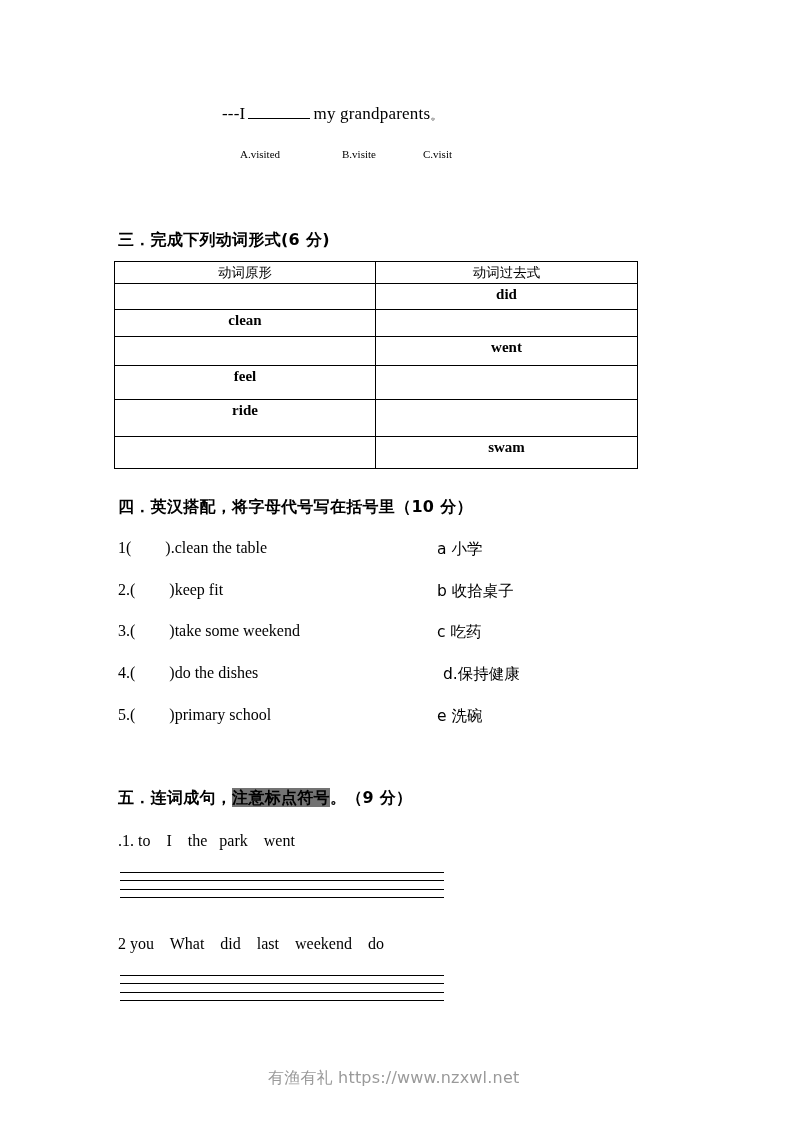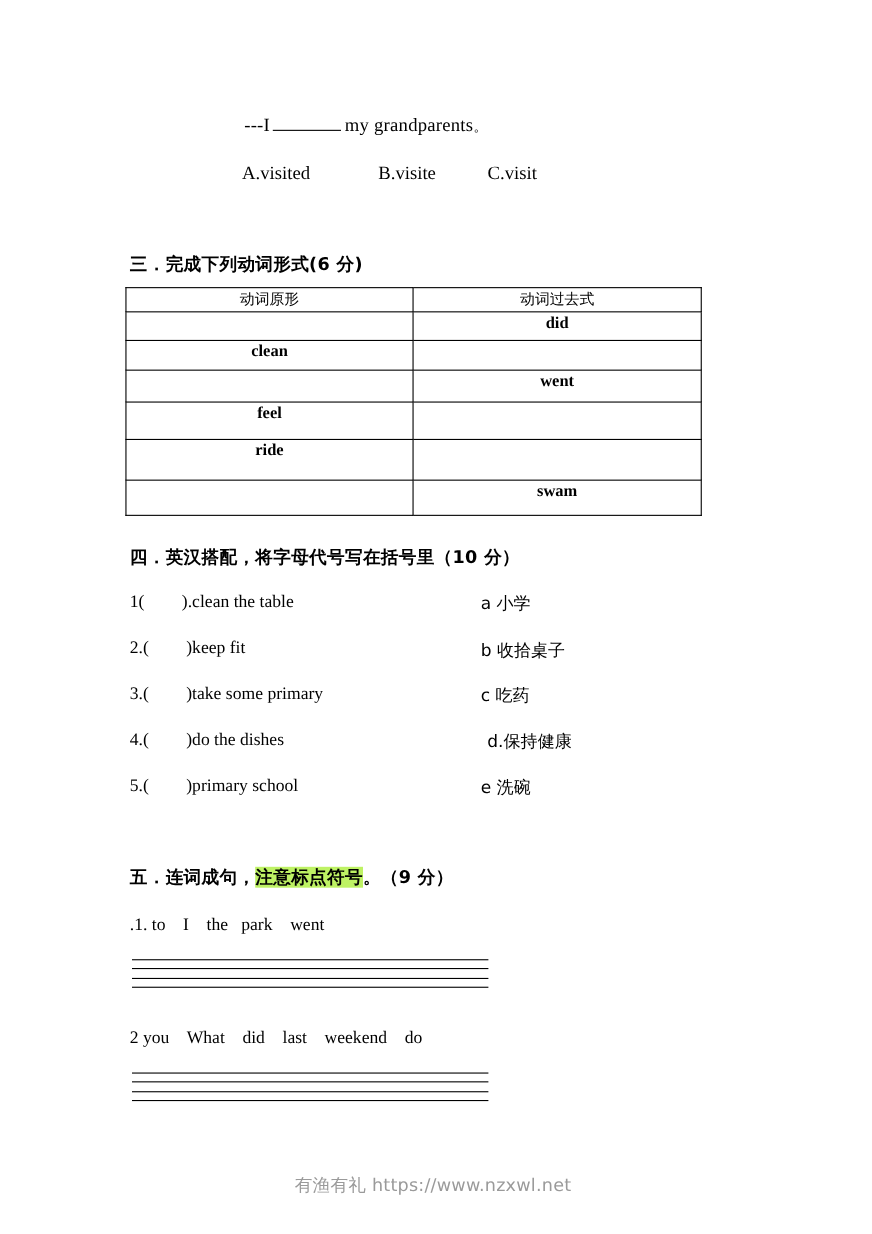--- a/index.html
+++ b/index.html
@@ -35,40 +35,40 @@
     display: inline-block;
     border-bottom: 1.4px solid #000;
     width: 62px;
     height: 13px;
     margin: 0 3px;
     vertical-align: baseline;
   }
   .cn-period { font-family: "DejaVu Sans", sans-serif; font-size: 13px; }
 
   .choices {
-    left: 220px;
+    left: 240px;
     top: 148px;
-    font-size: 17px;
+    font-size: 11px;
   }
   .choices .gap1 { display:inline-block; width: 62px; }
   .choices .gap2 { display:inline-block; width: 47px; }
 
   
   .sec-head {
     position: absolute;
     font-family: "DejaVu Sans", "Liberation Sans", sans-serif;
     font-weight: bold;
     font-size: 16px;
     white-space: pre;
     letter-spacing: 0.3px;
   }
   .sec3 { left: 118px; top: 230px; text-align: right; }
   .sec4 { left: 118px; top: 497px; }
   .sec5 { left: 118px; top: 788px; }
-  .hl { background: #bef264; }
+  .hl { background: #737373; }
 
   
   .verb-table {
     position: absolute;
     left: 114px;
     top: 261px;
     width: 523px;
     border-collapse: collapse;
     table-layout: fixed;
   }
@@ -203,21 +203,21 @@
     <span class="en"><span>1(</span><span class="paren-gap"></span><span>).clean the table</span></span>
     <span class="cn" style="left:319px;">a 小学</span>
   </div>
 
   <div class="match-row" style="top:581px;">
     <span class="en"><span>2.(</span><span class="paren-gap"></span><span>)keep fit</span></span>
     <span class="cn" style="left:319px;">b 收拾桌子</span>
   </div>
 
   <div class="match-row" style="top:622px;">
-    <span class="en"><span>3.(</span><span class="paren-gap"></span><span>)take some primary</span></span>
+    <span class="en"><span>3.(</span><span class="paren-gap"></span><span>)take some weekend</span></span>
     <span class="cn" style="left:319px;">c 吃药</span>
   </div>
 
   <div class="match-row" style="top:664px;">
     <span class="en"><span>4.(</span><span class="paren-gap"></span><span>)do the dishes</span></span>
     <span class="cn" style="left:325px;">d.保持健康</span>
   </div>
 
   <div class="match-row" style="top:706px;">
     <span class="en"><span>5.(</span><span class="paren-gap"></span><span>)primary school</span></span>

